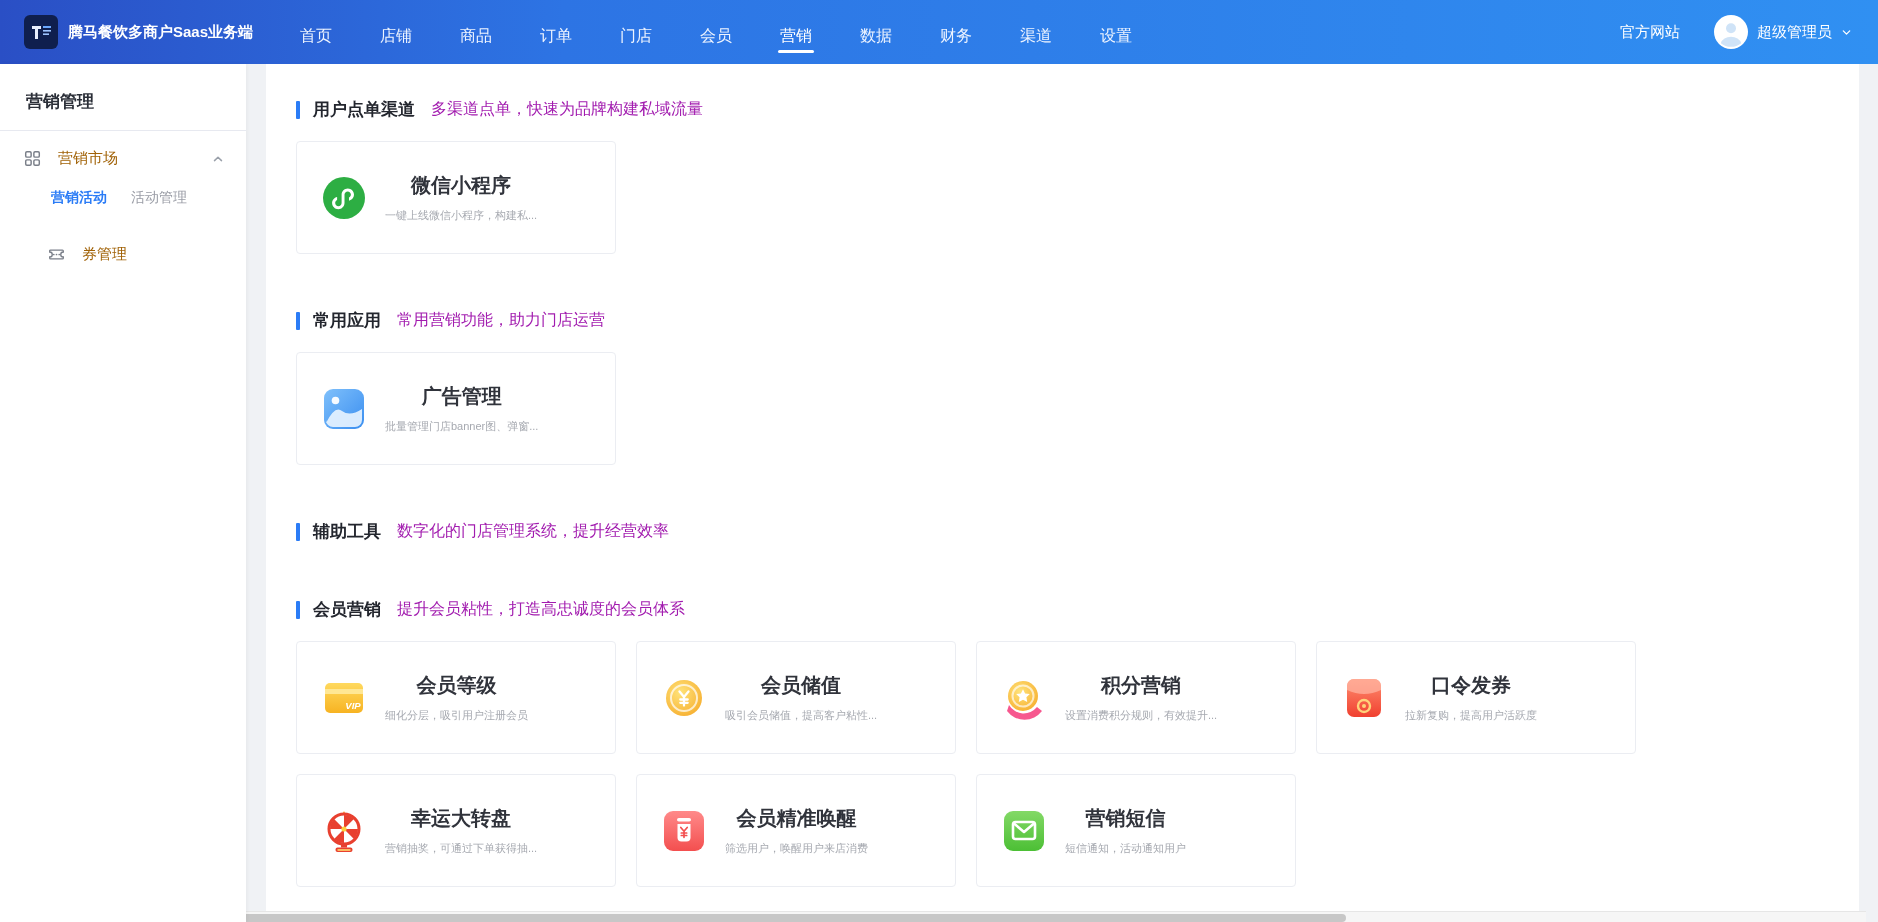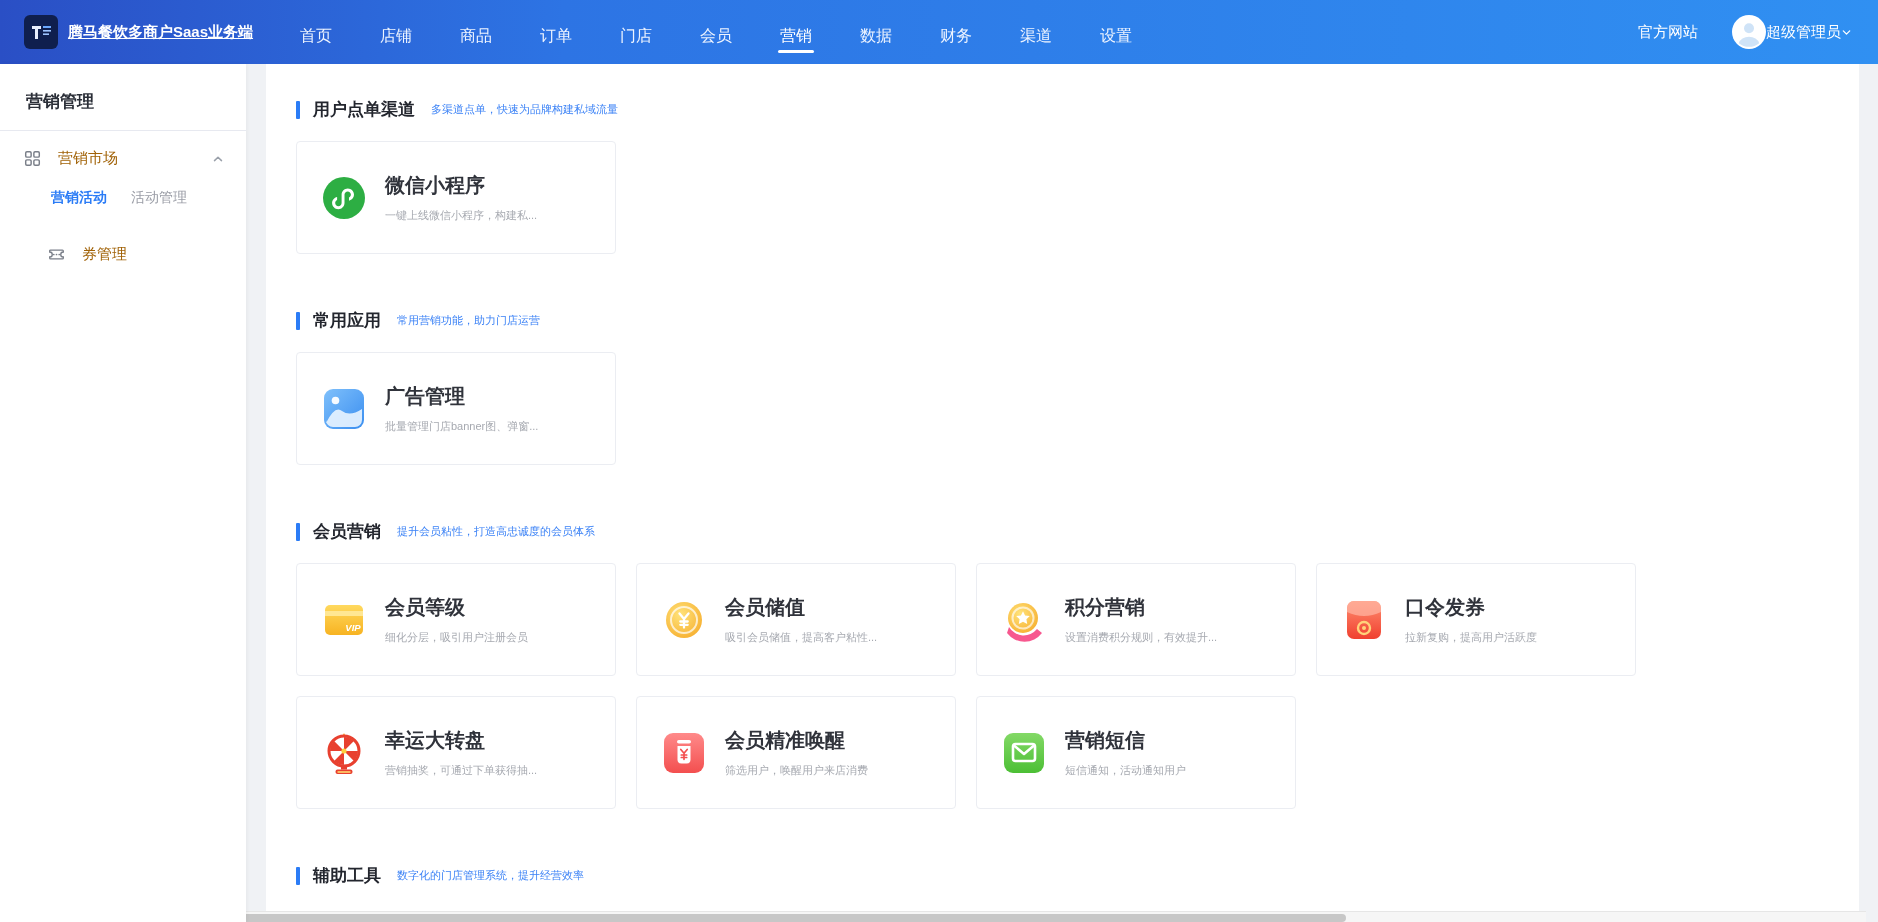--- a/index.html
+++ b/index.html
@@ -3,54 +3,54 @@
 <meta charset="utf-8">
 <style>
   * { margin:0; padding:0; box-sizing:border-box; }
   html,body { width:1878px; height:922px; overflow:hidden; background:#f0f2f5;
     font-family:"Liberation Sans","DejaVu Sans",sans-serif; }
 
   
   .header { height:64px; display:flex; align-items:center; padding:0 26px 0 24px;
     background:linear-gradient(90deg,#2a4fc5 0%,#2d74e4 30%,#3090f2 100%); color:#fff; }
   .brand { display:flex; align-items:center; gap:10px; width:238px; flex:none; }
-  .brand-title { font-size:15px; line-height:20px; font-weight:bold; color:#fff;text-decoration:underline; }
+  .brand-title { font-size:15px; line-height:20px; font-weight:bold; color:#fff; }
   .nav { display:flex; margin-left:14px; }
   .nav-item { position:relative; height:56px; line-height:64px; padding:0 16px; margin:0 8px;
     font-size:16px; color:#eef4ff; cursor:pointer; white-space:nowrap; }
   .nav-item.active { color:#fff; font-weight:normal; }
   .nav-item.active::after { content:""; position:absolute; left:50%; transform:translateX(-50%);
     bottom:7px; width:36px; height:3px; background:#fff; border-radius:2px; }
   .header-right { margin-left:auto; display:flex; align-items:center; gap:34px; }
   .site-link { font-size:15px; color:#fff; cursor:pointer; }
-  .user-chip { display:flex; align-items:center; cursor:pointer; font-size:15px; color:#fff; }
+  .user-chip { display:flex; align-items:center; gap:9px; cursor:pointer; font-size:15px; color:#fff; }
   .icn { display:inline-flex; align-items:center; justify-content:center; line-height:0; }
 
   
   .layout { display:flex; height:858px;border-radius:18px; }
   .sidebar { width:246px; flex:none; background:#fff; box-shadow:1px 0 4px rgba(0,0,0,.05); z-index:2; }
   .sidebar-title { font-size:17px; font-weight:bold; color:#2b2f38; padding:26px 26px 17px; }
   .sidebar-divider { height:1px; background:#e7e9f0; }
   .menu-group { padding:18px 22px 0 24px; }
   .menu-head { display:flex; align-items:center; gap:17px; font-size:15px; color:#a16207; cursor:pointer; }
   .menu-head .chev { margin-left:auto; }
   .menu-children { display:flex; gap:24px; padding:21px 0 6px 27px; font-size:14px; }
   .child { color:#9a9da6; cursor:pointer; }
   .child.active { color:var(--accent); font-weight:bold; }
   .menu-group + .menu-group { margin-top:14px;padding-left:48px; }
 
   
-  .main { flex:1; background:#f0f2f5; padding:0 19px 0 20px; overflow:hidden; }
+  .main { flex:1; background:#f0f2f5; padding:0 19px 0 20px; overflow:hidden;text-align:center; }
   .panel { background:#fff; height:110%; padding:34px 30px; }
 
   .section { margin-bottom:55px; }
   .section-head { display:flex; align-items:center; gap:13px; }
   .section-bar { width:4px; height:18px; background:var(--accent); border-radius:1px; flex:none; }
   .section-title { font-size:17px; font-weight:bold; color:#23262e; }
-  .section-sub { font-size:11px; color:#3b82f6; margin-left:3px; }
+  .section-sub { font-size:16px; color:#a21caf; margin-left:3px; }
   .card-grid { display:grid; grid-template-columns:repeat(4,320px); gap:20px; margin-top:20px; }
   .card { height:113px; background:#fff; border:1px solid #ebedf2; border-radius:4px;
     display:flex; align-items:center; gap:19px; padding:0 18px 0 25px; cursor:pointer; }
   .card-icon { width:44px; height:44px; flex:none; }
   .card-icon svg { width:44px; height:44px; }
   .card-texts { min-width:0; }
   .card-title { font-size:20px; font-weight:bold; color:#30333b; margin-bottom:9px; }
   .card-desc { font-size:11px; color:#a6a9b0; white-space:nowrap; overflow:hidden; text-overflow:ellipsis; }
 
   
@@ -202,20 +202,27 @@
               <div class="card-texts">
                 <div class="card-title">广告管理</div>
                 <div class="card-desc">批量管理门店banner图、弹窗...</div>
               </div>
             </div>
           </div>
         </section>
         <section class="section">
           <div class="section-head">
             <span class="section-bar"></span>
+            <span class="section-title">辅助工具</span>
+            <span class="section-sub">数字化的门店管理系统，提升经营效率</span>
+          </div>
+        </section>
+        <section class="section">
+          <div class="section-head">
+            <span class="section-bar"></span>
             <span class="section-title">会员营销</span>
             <span class="section-sub">提升会员粘性，打造高忠诚度的会员体系</span>
           </div>
           <div class="card-grid">
             <div class="card">
               <span class="icn card-icon">
                 <svg viewBox="0 0 44 44">
                   <defs>
                     <linearGradient id="gvip" x1="0" y1="0" x2="0" y2="1">
                       <stop offset="0" stop-color="#ffd95e"></stop>
@@ -342,26 +349,19 @@
                   <path d="M12 14.5 22 23l10-8.5" fill="none" stroke="#fff" stroke-width="2.6" stroke-linejoin="round" stroke-linecap="round"></path>
                 </svg>
               </span>
               <div class="card-texts">
                 <div class="card-title">营销短信</div>
                 <div class="card-desc">短信通知，活动通知用户</div>
               </div>
             </div>
           </div>
         </section>
-        <section class="section">
-          <div class="section-head">
-            <span class="section-bar"></span>
-            <span class="section-title">辅助工具</span>
-            <span class="section-sub">数字化的门店管理系统，提升经营效率</span>
-          </div>
-        </section>
       </div>
   </main>
 </div>
 
 <div class="hscroll">
   <div class="hthumb"></div>
 </div>
 
 </body></html>

